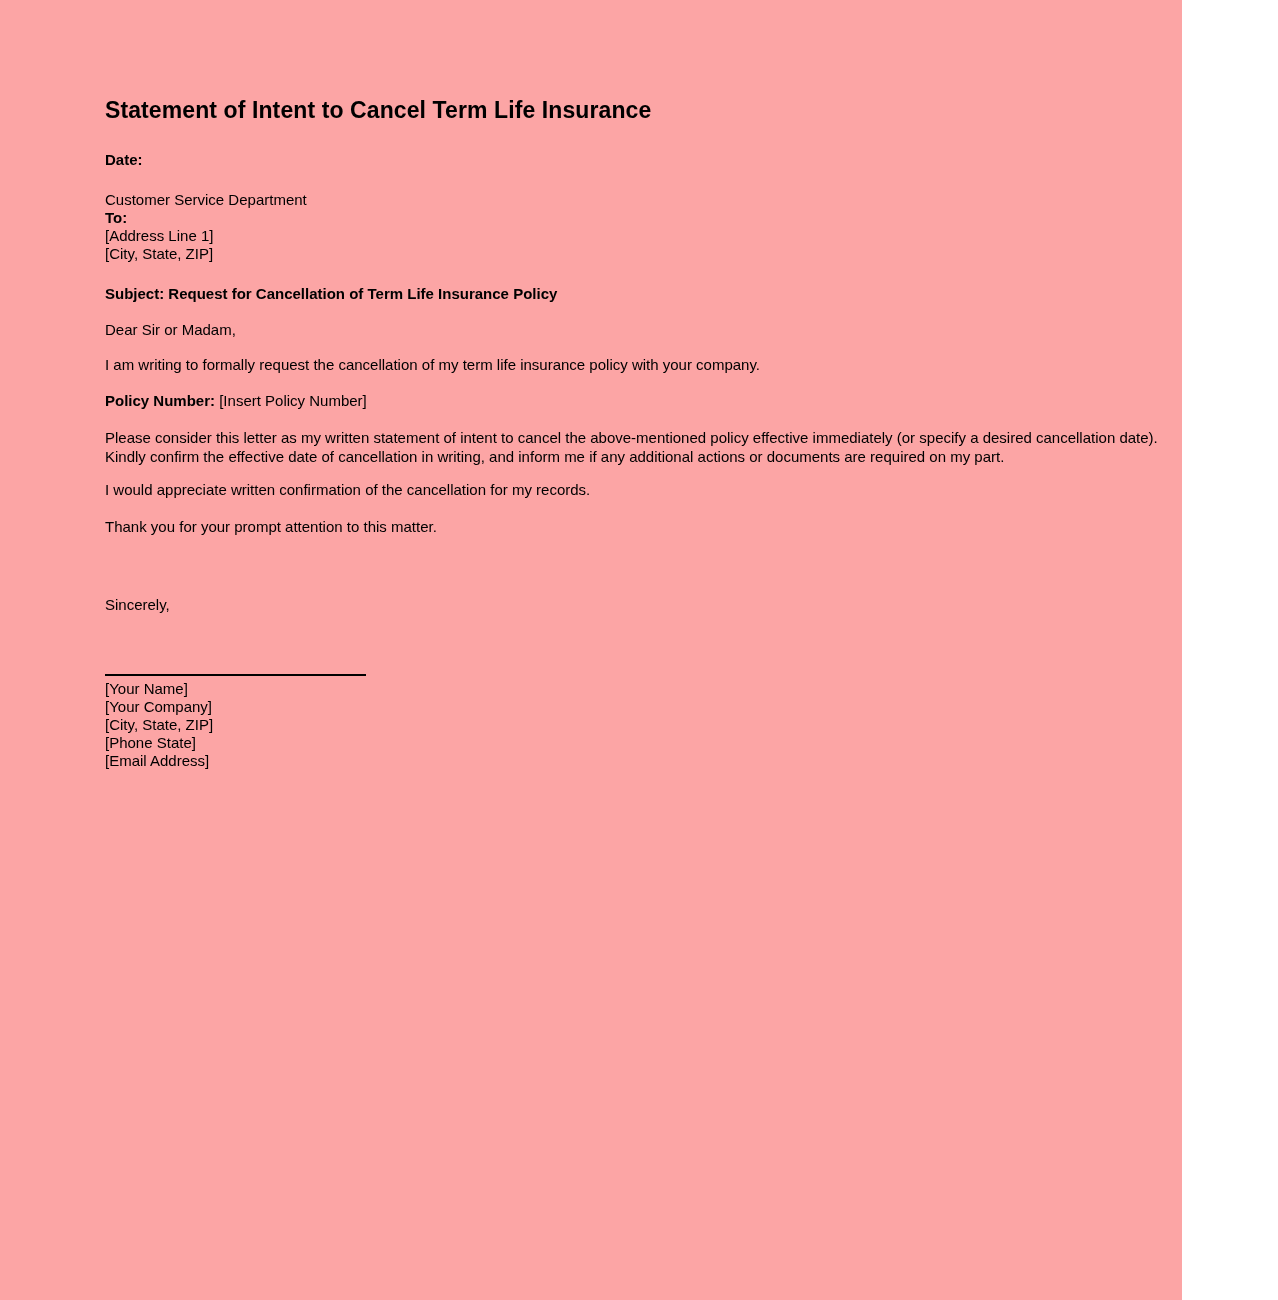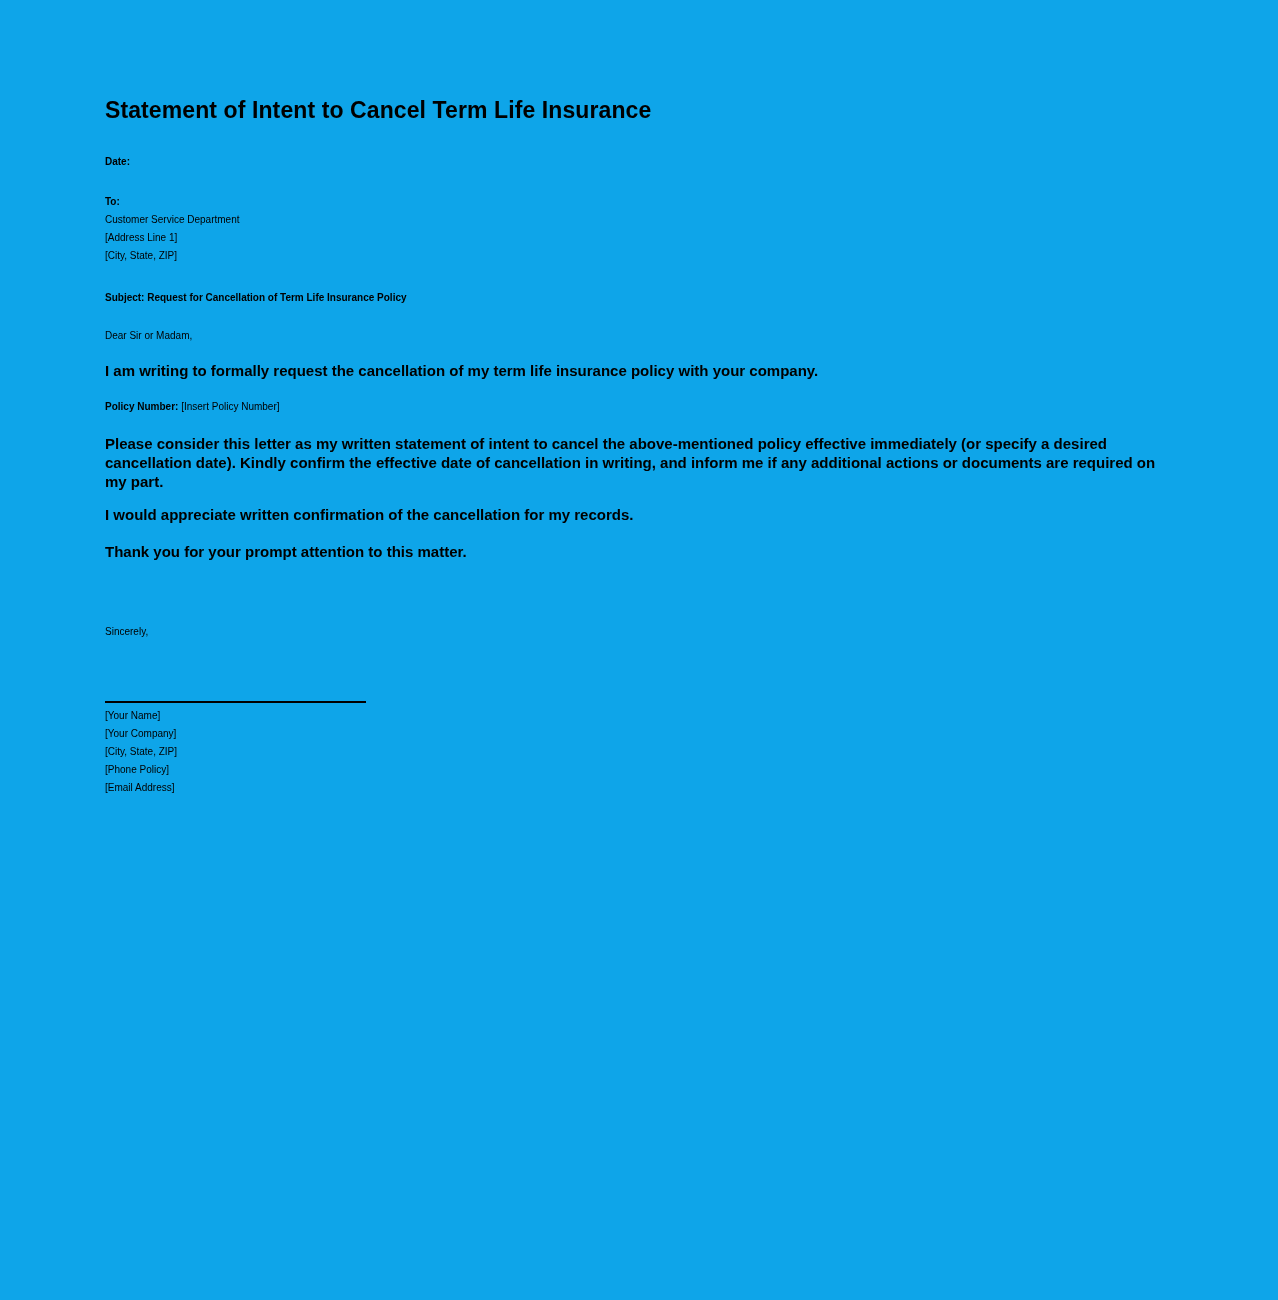--- a/index.html
+++ b/index.html
@@ -9,23 +9,23 @@
   }
   body {
     width: 1278px;
     height: 1300px;
     font-family: "Liberation Sans", sans-serif;
     color: #000000;
     -webkit-font-smoothing: none;
   }
   .page {
     position: relative;
-    width: 1278px;
+    width: 1182px;
     height: 1300px;
-    background: #0ea5e9;
+    background: #fca5a5;
     box-sizing: border-box;
   }
   .doc {
     position: absolute;
     left: 105px;
     top: 95px;
     width: 1068px;
   }
   .doc-title {
     font-size: 23px;
@@ -33,35 +33,34 @@
     line-height: 30px;
     margin: 0 0 26px 0;
     letter-spacing: 0.1px;
   }
   .block {
     font-size: 15px;
     line-height: 18px;
     margin: 0;
   }
   .line {
-    font-size: 10px;
+    font-size: 15px;
     line-height: 18px;
     white-space: pre-wrap;
   }
   .b { font-weight: bold; }
   .gap-22 { height: 22px; }
   .gap-18 { height: 18px; }
   .gap-16 { height: 16px; }
   .gap-14 { height: 14px; }
   .para {
     font-size: 15px;
     line-height: 19px;
     margin: 0;
     width: 1068px;
-    font-weight: bold;
   }
   .sig-space { height: 60px; }
   .sig-rule {
     width: 261px;
     height: 0;
     border-top: 2px solid #000000;
     margin: 0 0 4px 0;
   }
   .contact .line { line-height: 18px; }
 </style>
@@ -73,22 +72,22 @@
 
     <h1 class="doc-title">Statement of Intent to Cancel Term Life Insurance</h1>
 
     <div class="block">
       <span class="line b">Date:</span>
     </div>
 
     <div class="gap-22"></div>
 
     <div class="block">
+      <div class="line">Customer Service Department</div>
       <div class="line b">To:</div>
-      <div class="line">Customer Service Department</div>
       <div class="line">[Address Line 1]</div>
       <div class="line">[City, State, ZIP]</div>
     </div>
 
     <div class="gap-22"></div>
 
     <div class="block">
       <span class="line b">Subject: Request for Cancellation of Term Life Insurance Policy</span>
     </div>
 
@@ -127,18 +126,18 @@
     </div>
 
     <div class="sig-space"></div>
 
     <div class="sig-rule"></div>
 
     <div class="block contact">
       <div class="line">[Your Name]</div>
       <div class="line">[Your Company]</div>
       <div class="line">[City, State, ZIP]</div>
-      <div class="line">[Phone Policy]</div>
+      <div class="line">[Phone State]</div>
       <div class="line">[Email Address]</div>
     </div>
 
   </div>
 </div>
 
 </body></html>

